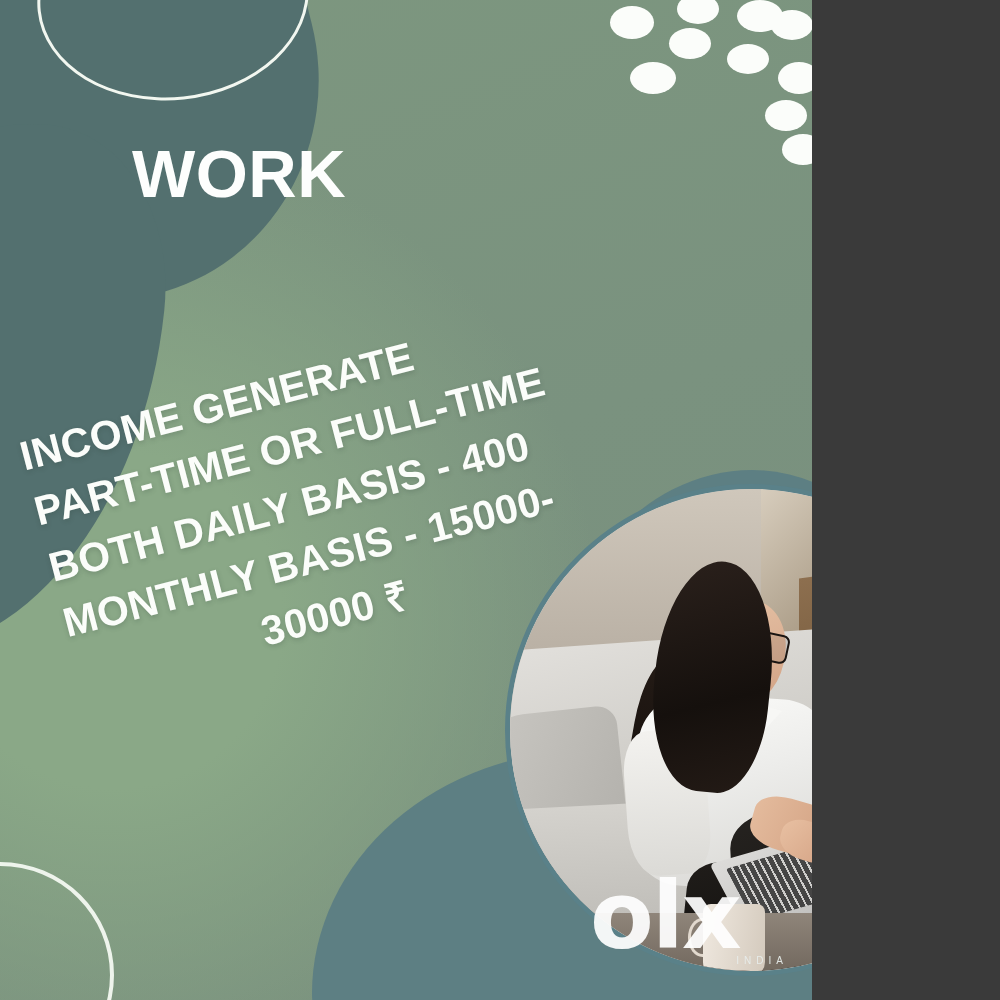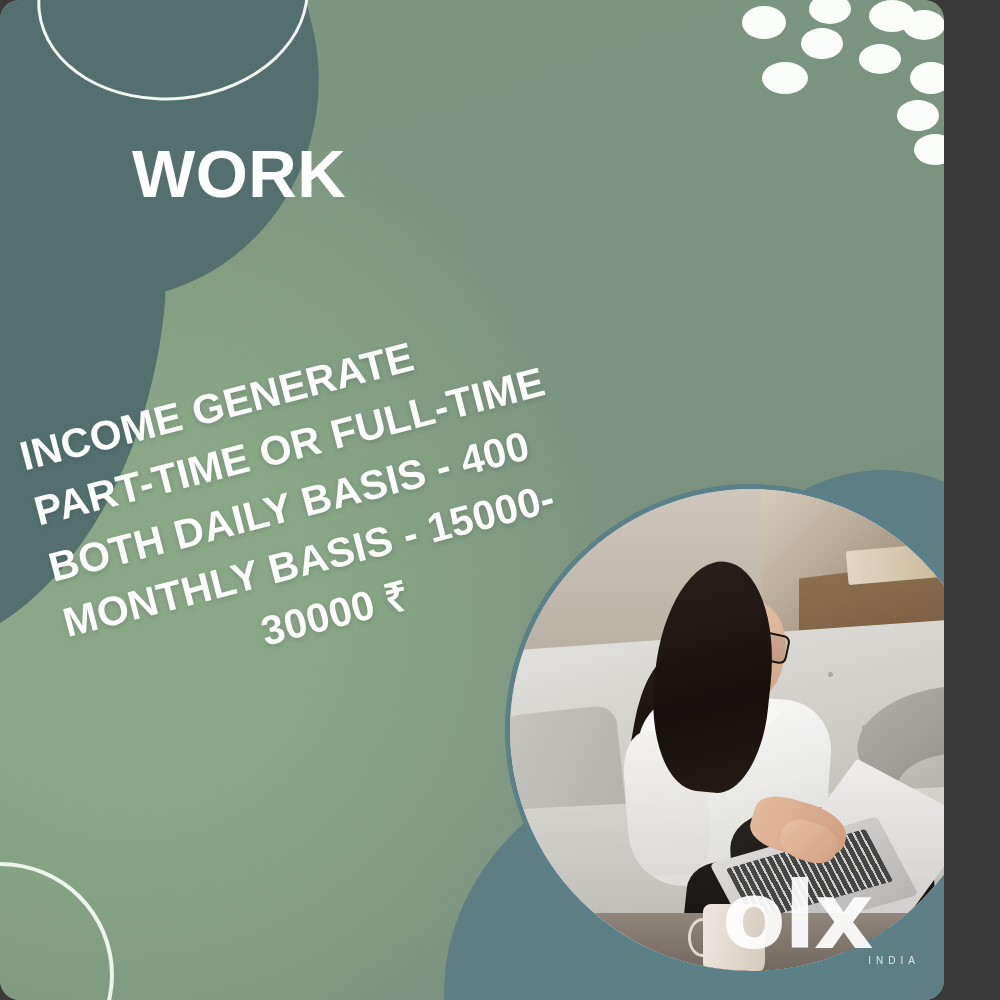--- a/index.html
+++ b/index.html
@@ -4,26 +4,25 @@
 <style>
   html, body {
     margin: 0;
     padding: 0;
     background: #3a3a3a;
   }
   * { box-sizing: border-box; }
 
   .poster {
     position: relative;
-    width: 944px;
+    width: 812px;
     height: 1000px;
     overflow: hidden;
     background: #7a927f;
     font-family: "Liberation Sans", sans-serif;
-    border-radius: 20px;
     -webkit-font-smoothing: antialiased;
   }
 
   
   .bg-base {
     position: absolute;
     inset: 0;
     background:
       radial-gradient(circle at 14% 62%, #8aa887 0%, #8aa887 18%, rgba(138,168,135,0) 52%),
       linear-gradient(160deg, #7d977f 0%, #7a927f 48%, #798f7d 100%);

